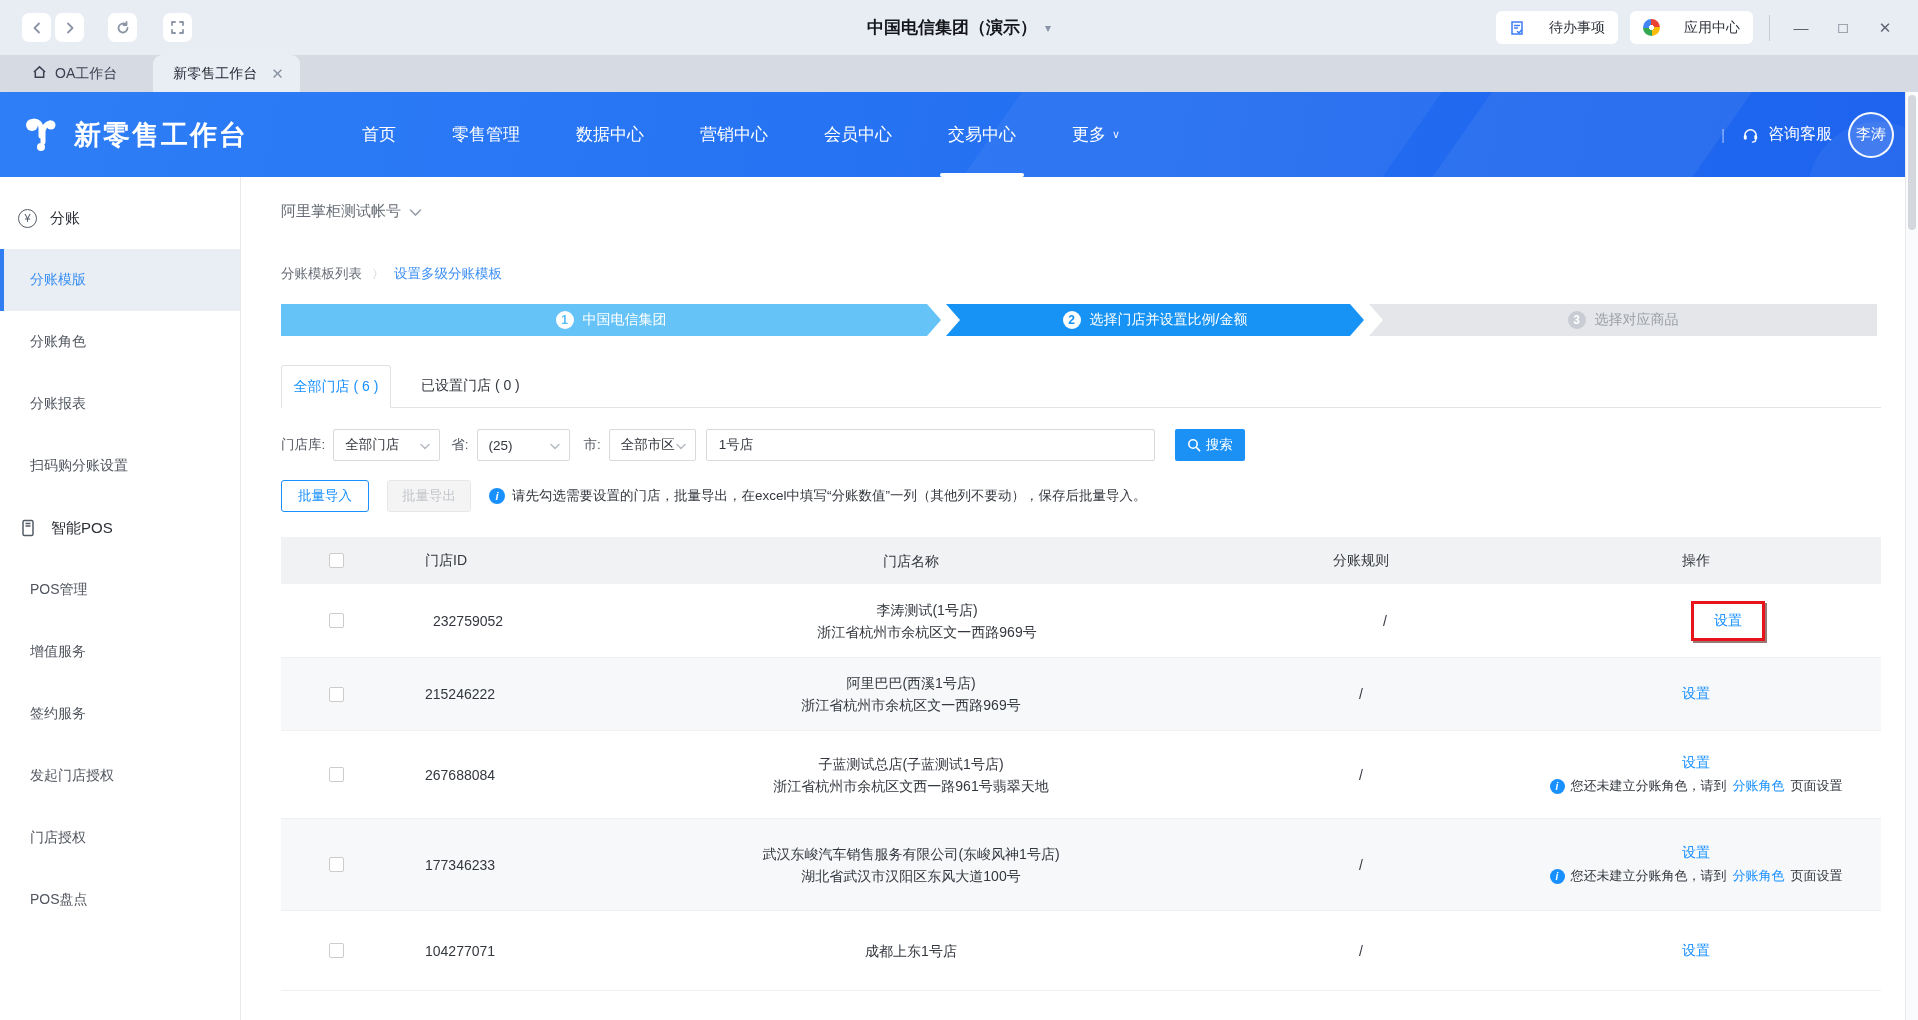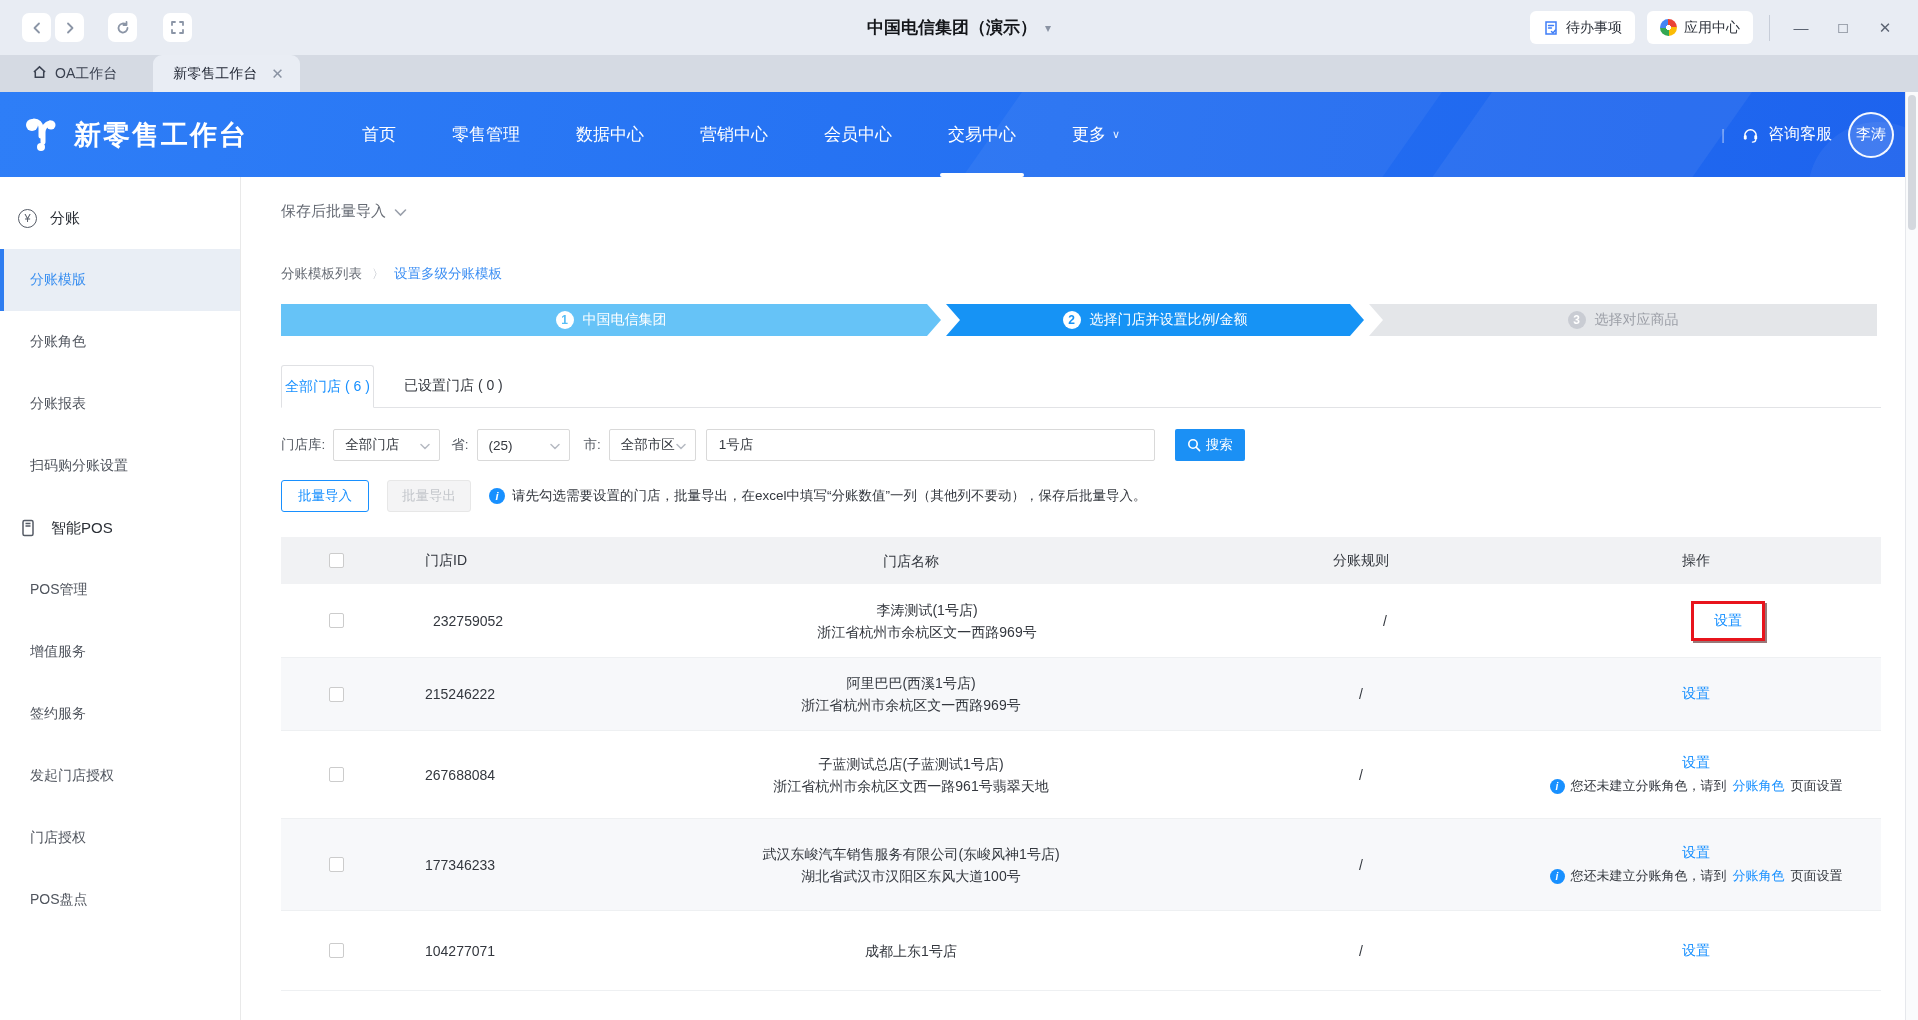--- a/index.html
+++ b/index.html
@@ -10,21 +10,21 @@
   
   .topbar { height:55px; background:#e8ecf3; position:relative; }
   .nav-btn { position:absolute; top:13px; width:29px; height:29px; background:#fff;
     border-radius:7px; display:flex; align-items:center; justify-content:center; }
   .nav-btn svg { stroke:#8b95a6; fill:none; stroke-width:1.8; stroke-linecap:round; stroke-linejoin:round; }
   .win-title { position:absolute; top:0; left:0; right:0; height:55px; display:flex;
     align-items:center; justify-content:center; gap:8px; font-size:17px; font-weight:bold; color:#14161a; }
   .win-title .caret { color:#8a93a3; font-size:12px; }
   .top-right { position:absolute; right:18px; top:0; height:55px; display:flex; align-items:center; gap:12px; }
   .pill-btn { height:33px; background:#fff; border-radius:6px; display:flex; align-items:center;
-    gap:7px; padding:0 13px; font-size:14px; color:#2c313a; }
+    gap:24px; padding:0 13px; font-size:14px; color:#2c313a; }
   .vsep { width:1px; height:26px; background:#c7cdd8; margin:0 4px; }
   .winctl { width:30px; height:30px; display:flex; align-items:center; justify-content:center;
     color:#5c6472; font-size:15px; }
   .appcenter-ico { width:17px; height:17px; border-radius:50%;
     background: radial-gradient(circle, #fff 0 2.5px, rgba(255,255,255,0) 2.6px),
       conic-gradient(#ea4335 0 25%, #fbbc05 0 50%, #34a853 0 75%, #4285f4 0 100%); }
 
   
   .tabstrip { height:37px; background:#d5dae3; display:flex; align-items:flex-end; }
   .btab { height:37px; display:flex; align-items:center; gap:8px; font-size:14px; color:#3a4150; padding:0 20px; }
@@ -90,21 +90,21 @@
   .step1 { width:660px; background:#66c3f7; clip-path:polygon(0 0, calc(100% - 14px) 0, 100% 50%, calc(100% - 14px) 100%, 0 100%); }
   .step1 .badge { color:#56bdf6; }
   .step2 { width:418px; background:#1693f5; clip-path:polygon(0 0, calc(100% - 14px) 0, 100% 50%, calc(100% - 14px) 100%, 0 100%, 14px 50%); }
   .step2 .badge { color:#1693f5; }
   .step3 { width:508px; background:#e4e6e9; color:#9b9ea6; clip-path:polygon(0 0, 100% 0, 100% 100%, 0 100%, 14px 50%); }
   .step3 .badge { background:#c9ccd3; color:#fff; }
 
   
   .store-tabs { margin-top:28px; display:flex; align-items:flex-end; border-bottom:1px solid #e2e3e6; height:44px; }
   .stab { height:43px; display:flex; align-items:center; font-size:14px; }
-  .stab.active { width:93px; justify-content:center; border:1px solid #e0e1e4; border-bottom:1px solid #fff;
+  .stab.active { width:110px; justify-content:center; border:1px solid #e0e1e4; border-bottom:1px solid #fff;
     border-radius:3px 3px 0 0; background:#fff; color:#1890ff; margin-bottom:-1px; }
   .stab.plain { margin-left:16px; padding:0 14px; color:#33373e; }
 
   
   .filters { margin-top:21px; display:flex; align-items:center; font-size:13.5px; color:#555a62; }
   .flabel { margin-right:8px; }
   .select { height:32px; border:1px solid #d9d9d9; border-radius:2px; background:#fff; display:flex;
     align-items:center; justify-content:space-between; padding:0 9px 0 11px; color:#33373e; }
   .select .scaret svg { stroke:#b6bac2; fill:none; stroke-width:1.5; stroke-linecap:round; }
   .sel-lib { width:107px; margin-right:11px; }
@@ -314,21 +314,21 @@
       <div class="side-row side-item">
           <span>门店授权</span>
         </div>
       <div class="side-row side-item">
           <span>POS盘点</span>
         </div>
     </div>
 
     <div class="main">
       <div class="account-row">
-        <span>保存后批量导入</span>
+        <span>阿里掌柜测试帐号</span>
         <span class="acc-caret">
           <svg width="13" height="9" viewBox="0 0 13 9">
               <path d="M1.5 2 6.5 7l5-5"></path>
             </svg>
         </span>
       </div>
 
       <div class="crumbs">
         <span class="crumb-parent">分账模板列表</span>
         <span class="crumb-sep">〉</span>

